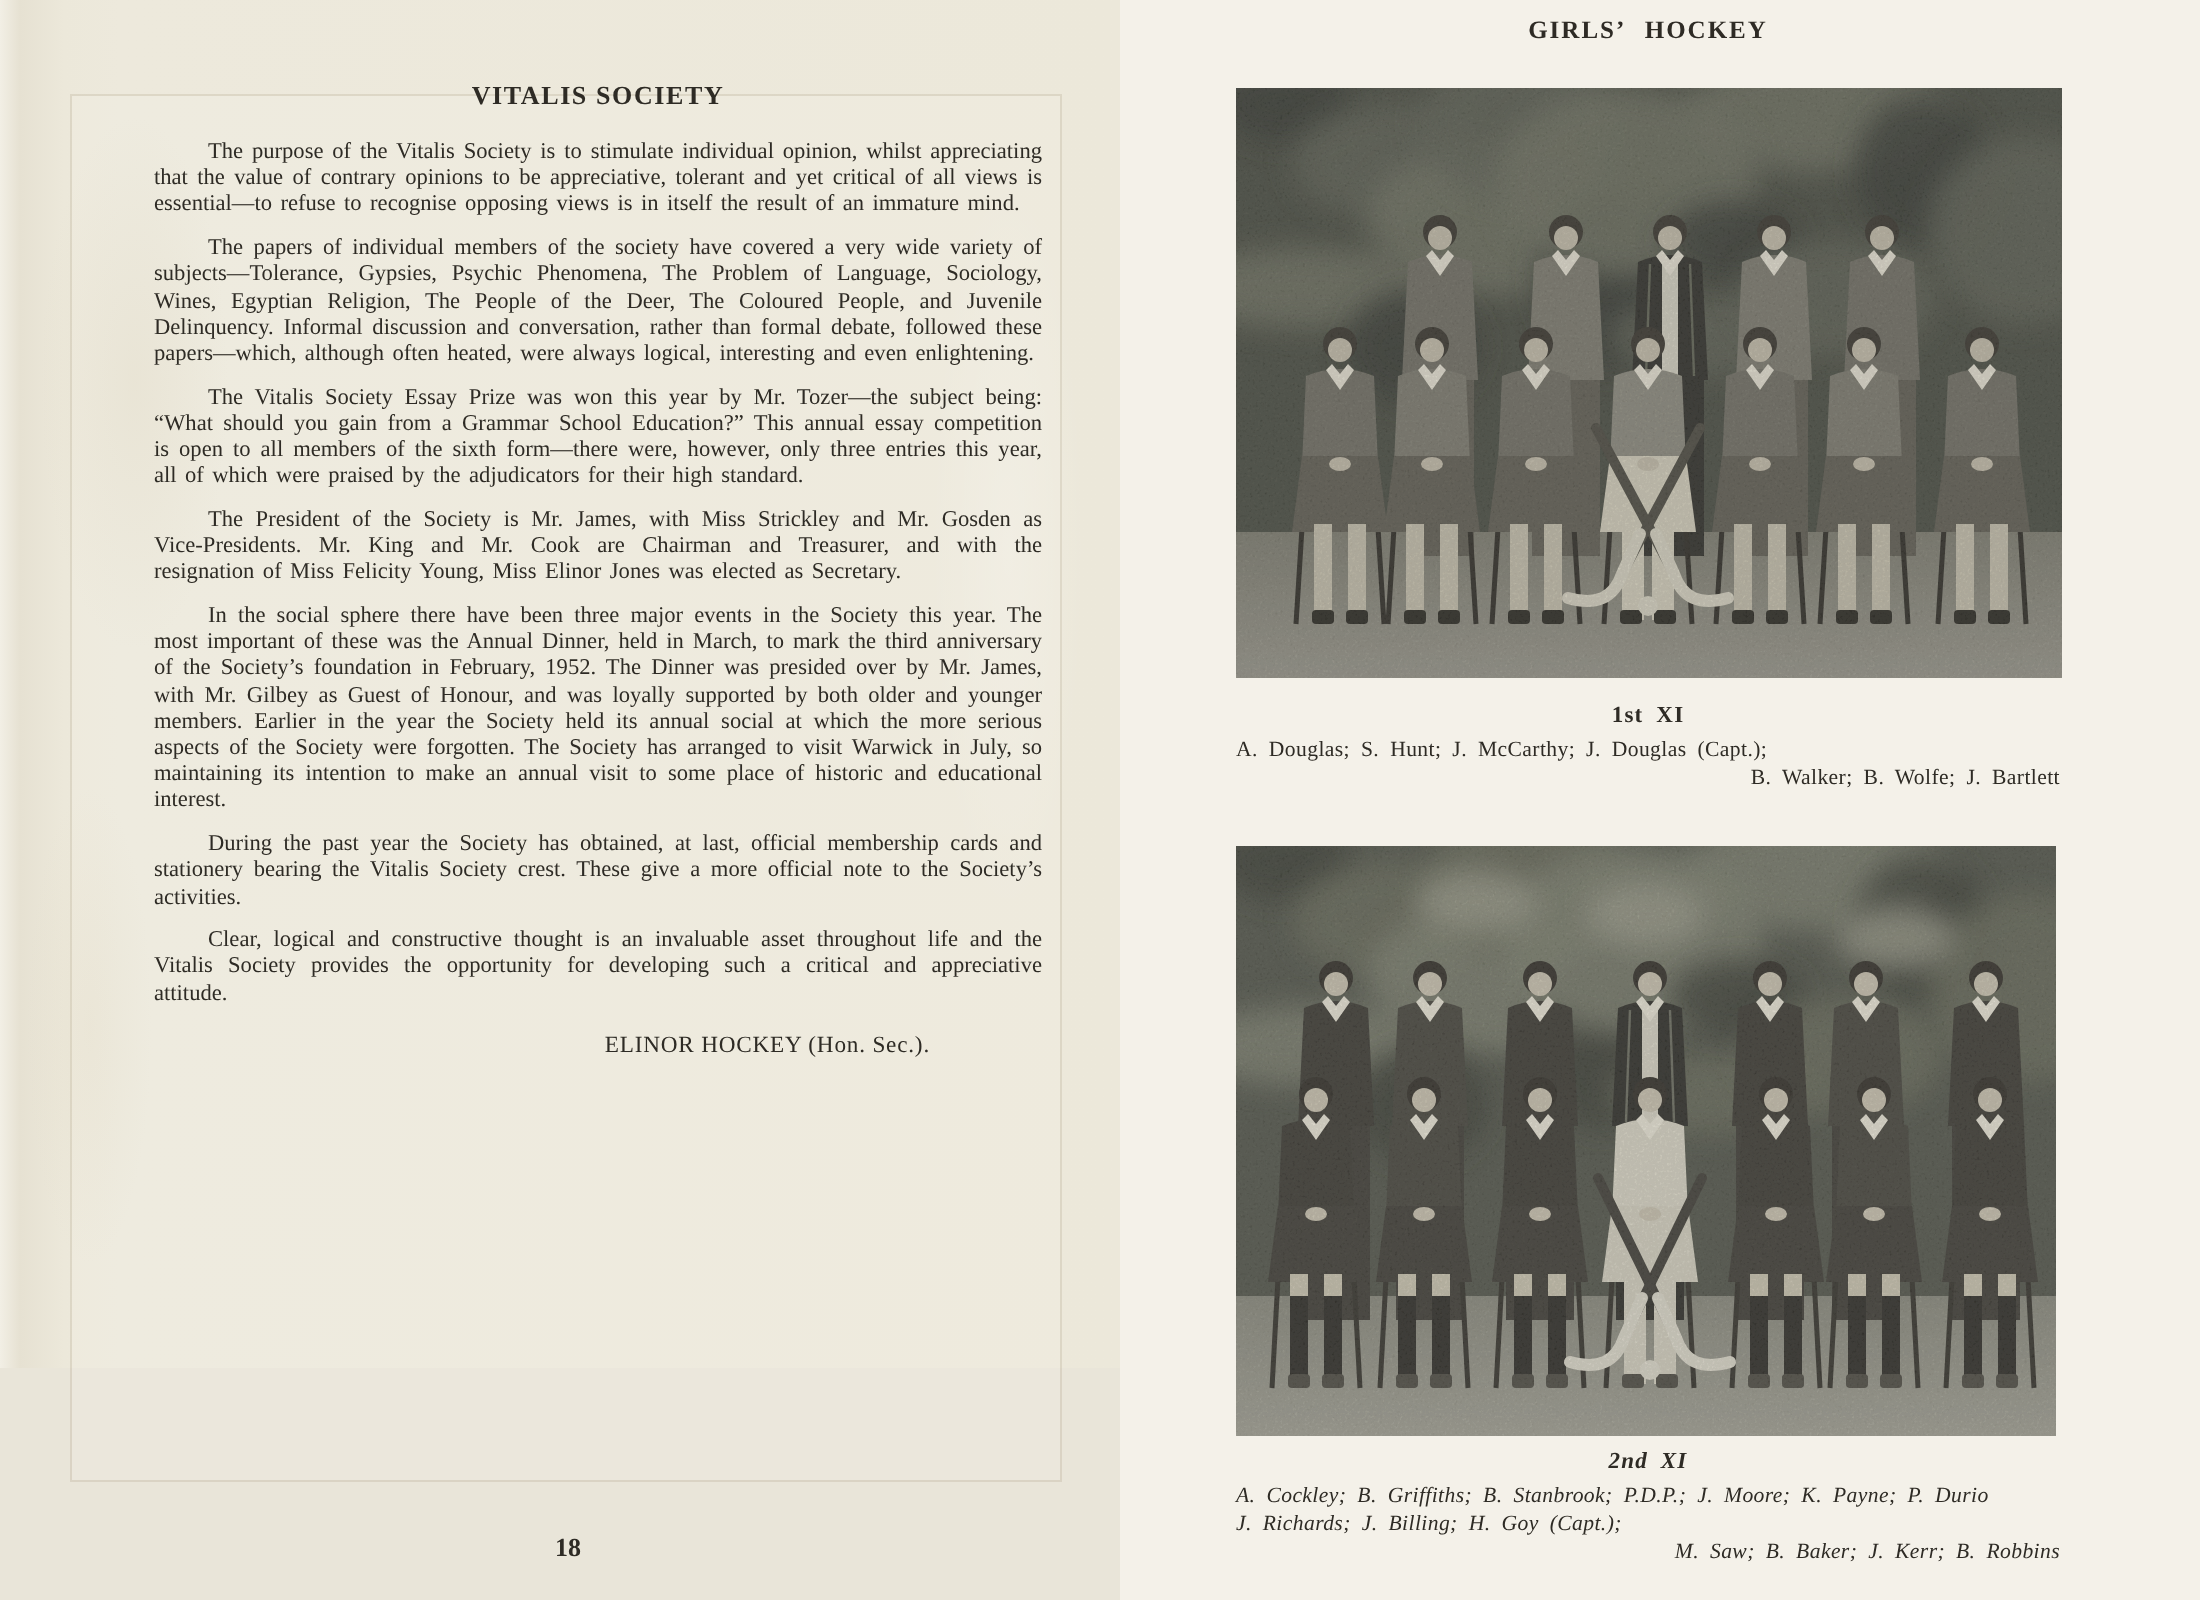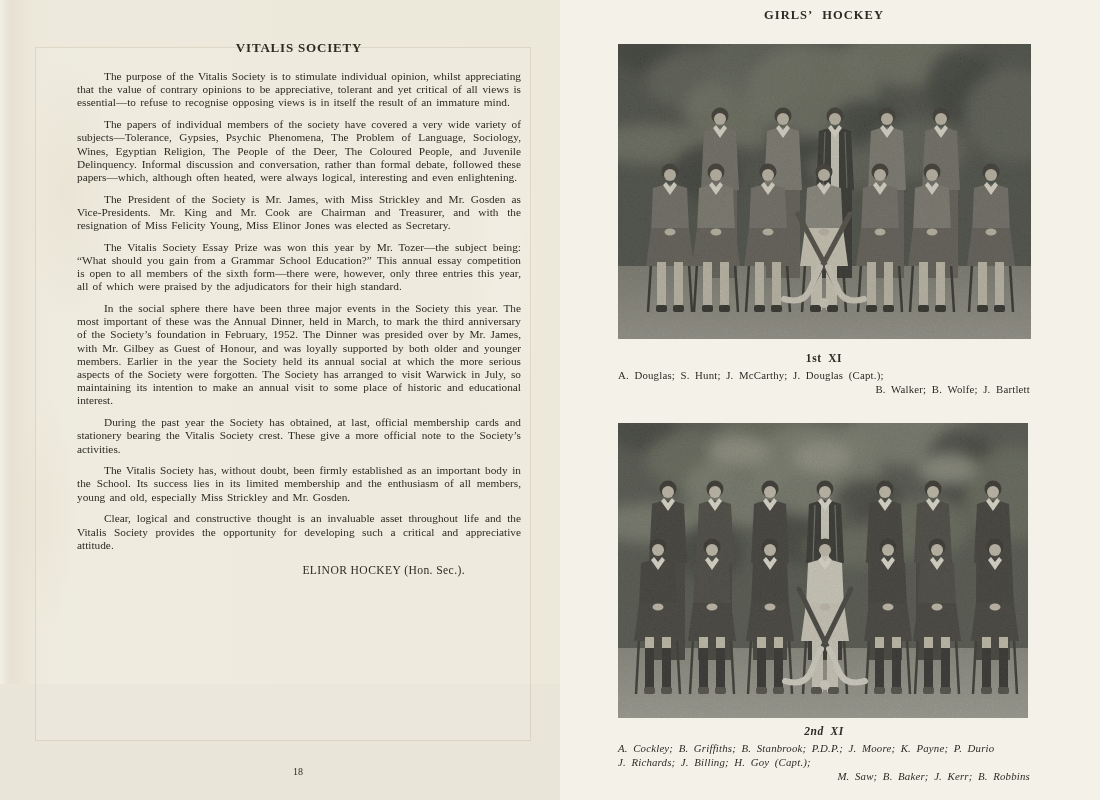--- a/index.html
+++ b/index.html
@@ -14,21 +14,21 @@
       radial-gradient(closest-side at 12% 28%, rgba(210,198,170,.18), transparent 70%),
       radial-gradient(closest-side at 8% 75%, rgba(215,203,175,.15), transparent 70%),
       radial-gradient(closest-side at 90% 40%, rgba(255,255,255,.18), transparent 70%);
     pointer-events:none;}
   .sheet-edge{position:absolute;left:36px;top:48px;width:494px;height:692px;
     box-shadow:0 0 0 1px rgba(165,152,124,.22);background:rgba(255,255,255,.10);}
   .article{position:absolute;left:77px;top:40px;width:444px;z-index:2;}
   .article-title{margin:0 0 14px 0;text-align:center;font-size:13px;font-weight:bold;letter-spacing:.8px;}
   .article p{margin:0 0 8.5px 0;font-size:11.3px;line-height:13.2px;text-align:justify;text-indent:27px;word-spacing:1.4px;}
   .signature{margin-top:12px;text-align:right;padding-right:56px;font-size:11.6px;letter-spacing:.4px;}
-  .page-number{position:absolute;left:18px;top:766px;width:560px;text-align:center;font-weight:normal;font-size:10px;z-index:2;}
+  .page-number{position:absolute;left:4px;top:766px;width:560px;text-align:center;font-weight:bold;font-size:13px;z-index:2;}
   
   .page-right{position:absolute;left:560px;top:0;width:591px;height:800px;background:#f4f1e9;}
   .hockey-title{position:absolute;top:8px;left:58px;width:412px;margin:0;text-align:center;
     font-size:12.5px;font-weight:bold;letter-spacing:1px;word-spacing:6px;}
   figure{margin:0;}
   .photo{position:absolute;left:58px;overflow:hidden;background:#474a40;box-shadow:inset 0 0 22px rgba(0,0,0,.28);}
   .photo-1{top:44px;width:413px;height:295px;}
   .photo-2{top:423px;width:410px;height:295px;}
   .photo svg{display:block;width:100%;height:100%;}
   .caption{position:absolute;left:58px;width:412px;}
@@ -44,25 +44,24 @@
 <body>
 
 <div class="book">
 
   <section class="page-left">
     <div class="sheet-edge"></div>
     <article class="article">
       <h1 class="article-title">VITALIS SOCIETY</h1>
       <p>The purpose of the Vitalis Society is to stimulate individual opinion, whilst appreciating that the value of contrary opinions to be appreciative, tolerant and yet critical of all views is essential—to refuse to recognise opposing views is in itself the result of an immature mind.</p>
       <p>The papers of individual members of the society have covered a very wide variety of subjects—Tolerance, Gypsies, Psychic Phenomena, The Problem of Language, Sociology, Wines, Egyptian Religion, The People of the Deer, The Coloured People, and Juvenile Delinquency.  Informal discussion and conversation, rather than formal debate, followed these papers—which, although often heated, were always logical, interesting and even enlightening.</p>
+      <p>The Vitalis Society Essay Prize was won this year by Mr. Tozer—the subject being: “What should you gain from a Grammar School Education?”  This annual essay competition is open to all members of the sixth form—there were, however, only three entries this year, all of which were praised by the adjudicators for their high standard.</p>
       <p>The President of the Society is Mr. James, with Miss Strickley and Mr. Gosden as Vice-Presidents.  Mr. King and Mr. Cook are Chairman and Treasurer, and with the resignation of Miss Felicity Young, Miss Elinor Jones was elected as Secretary.</p>
-      <p>The Vitalis Society Essay Prize was won this year by Mr. Tozer—the subject being: “What should you gain from a Grammar School Education?”  This annual essay competition is open to all members of the sixth form—there were, however, only three entries this year, all of which were praised by the adjudicators for their high standard.</p>
       <p>In the social sphere there have been three major events in the Society this year.  The most important of these was the Annual Dinner, held in March, to mark the third anniversary of the Society’s foundation in February, 1952.  The Dinner was presided over by Mr. James, with Mr. Gilbey as Guest of Honour, and was loyally supported by both older and younger members.  Earlier in the year the Society held its annual social at which the more serious aspects of the Society were forgotten.  The Society has arranged to visit Warwick in July, so maintaining its intention to make an annual visit to some place of historic and educational interest.</p>
       <p>During the past year the Society has obtained, at last, official membership cards and stationery bearing the Vitalis Society crest. These give a more official note to the Society’s activities.</p>
-      <p>The Vitalis Society has, without doubt, been firmly established as an important body in the School.  Its success lies in its limited membership and the enthusiasm of all members, young and old, especially Miss Strickley and Mr. Gosden.</p>
       <p>Clear, logical and constructive thought is an invaluable asset throughout life and the Vitalis Society provides the opportunity for developing such a critical and appreciative attitude.</p>
       <div class="signature">ELINOR HOCKEY (Hon. Sec.).</div>
     </article>
     <div class="page-number">18</div>
   </section>
 
   <section class="page-right">
     <h2 class="hockey-title">GIRLS’ HOCKEY</h2>
 
     <figure>

